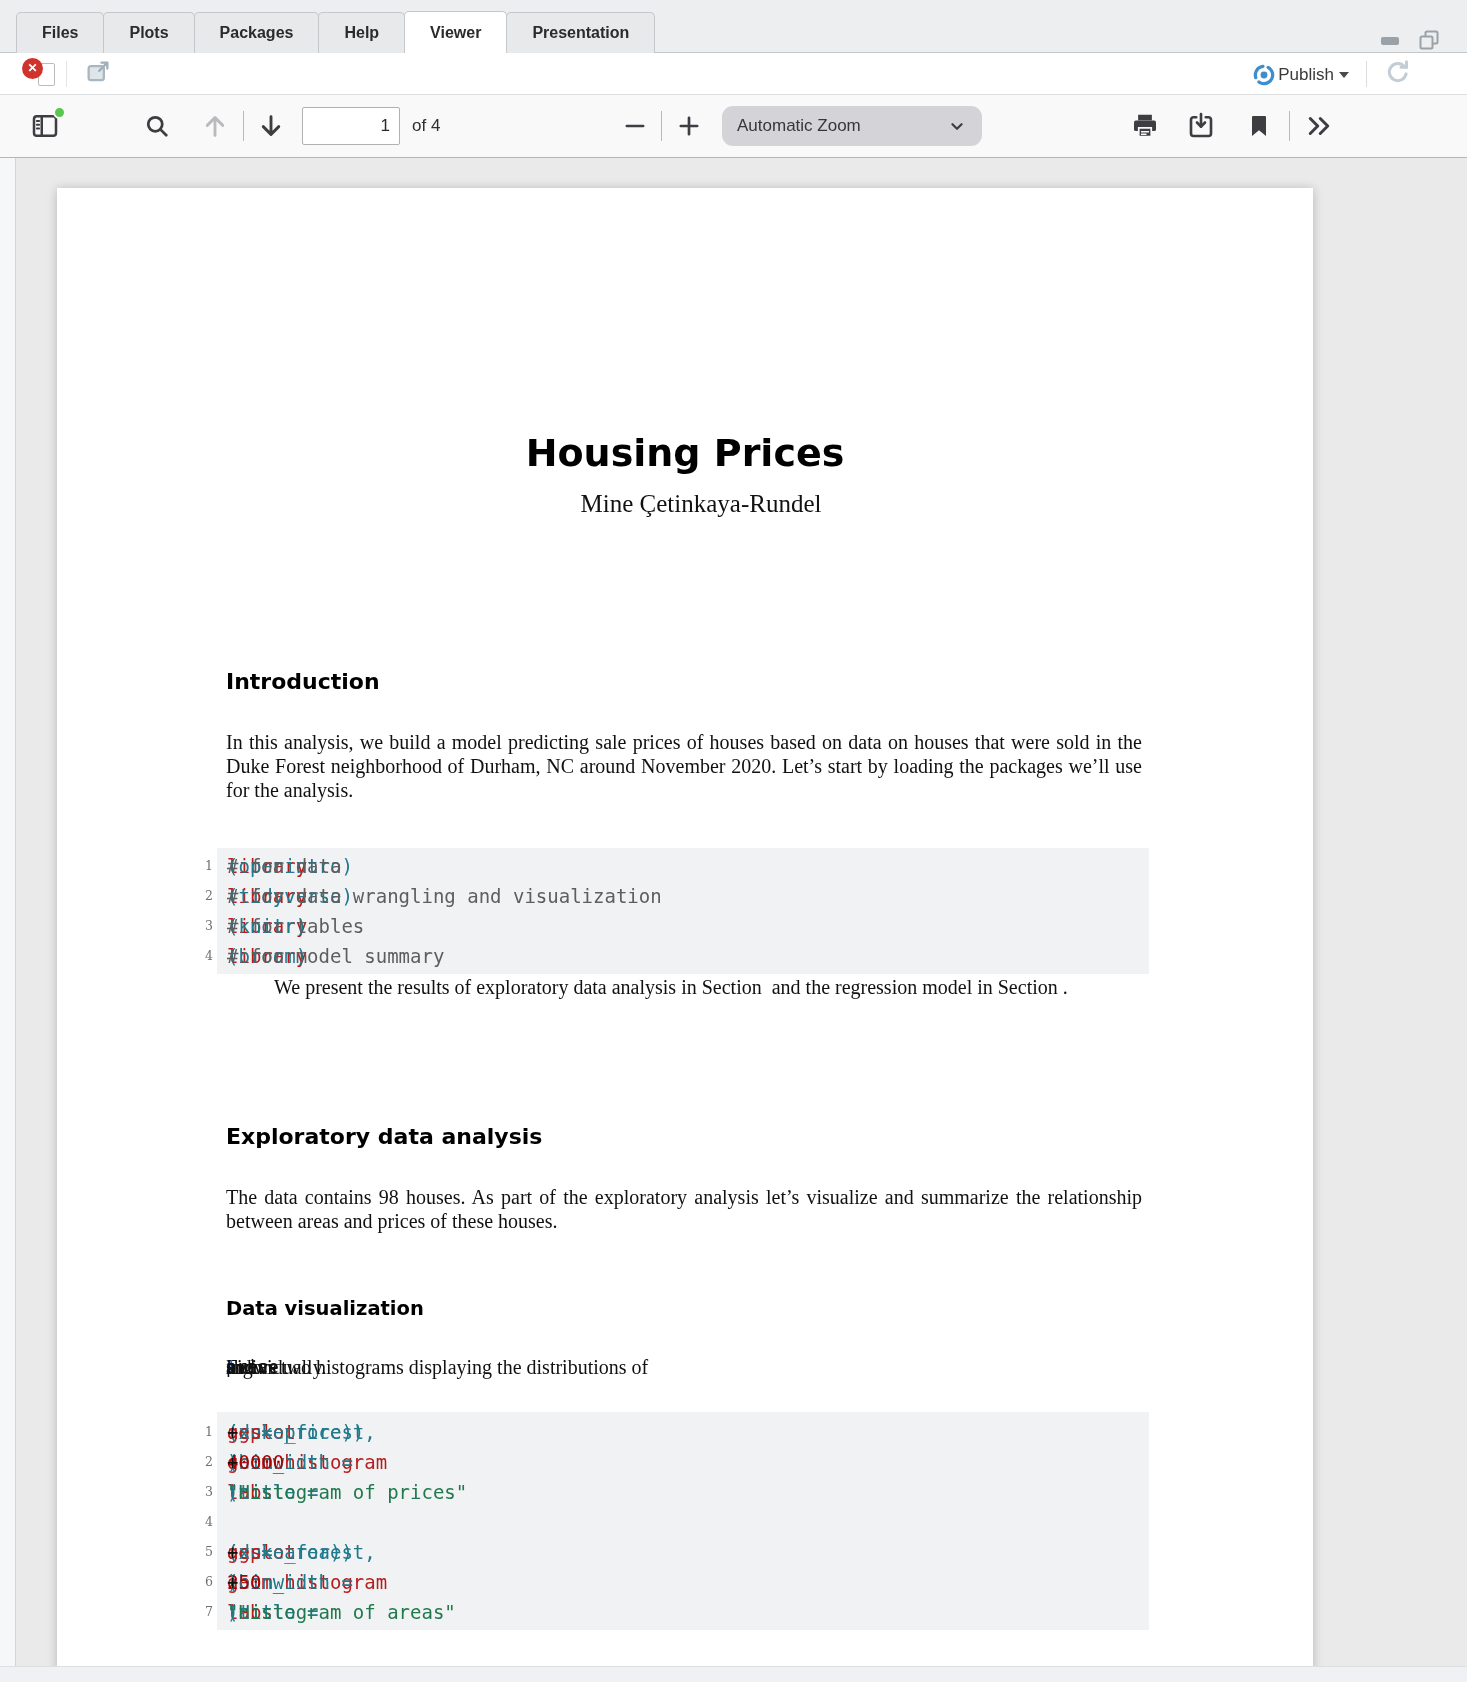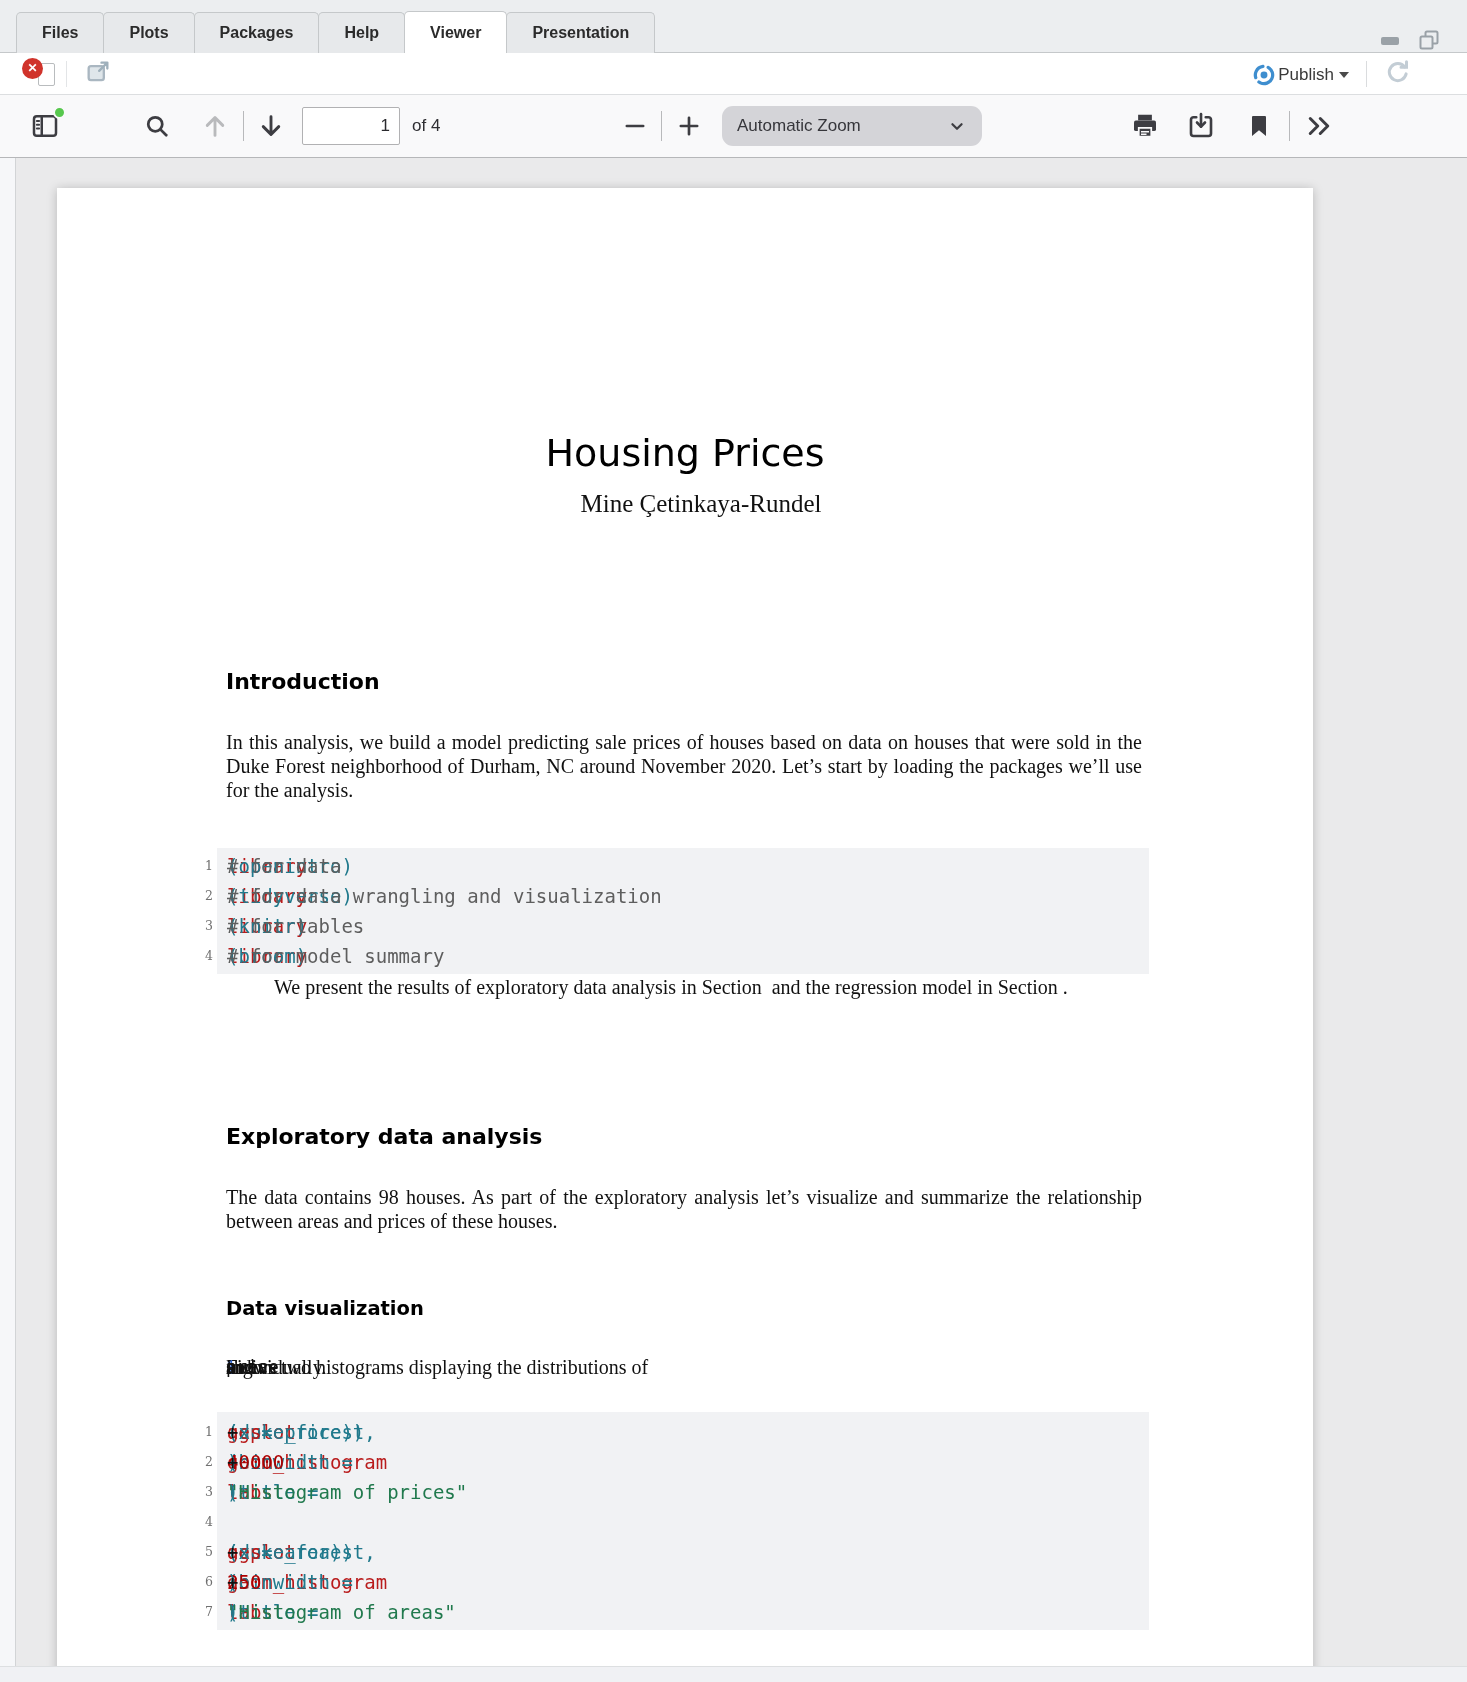--- a/index.html
+++ b/index.html
@@ -62,21 +62,21 @@
   .gutter { position:absolute; left:0; top:0; width:16px; height:1508px;
             background:#f6f7f9; border-right:1px solid #d2d4d6; }
   .bottomstrip { position:absolute; left:0; top:1666px; width:1467px; height:16px;
                  background:#f0f1f4; border-top:1px solid #dddfe1; }
 
   .page { position:absolute; left:57px; top:30px; width:1256px; height:1620px; background:#ffffff;
           box-shadow:0 1px 10px rgba(0,0,0,0.22); }
   .page * { position:absolute; }
 
   .doc-title { top:243px; left:0; width:1256px; text-align:center; font-family:"DejaVu Sans", sans-serif;
-               font-weight:400; font-size:38px; color:#000; }
+               font-weight:700; font-size:38px; color:#000; }
   .doc-author { top:302px; left:0; width:1288px; text-align:center; font-family:"Liberation Serif", serif;
                 font-size:25px; color:#111; }
   .h-intro { top:481px; }
   .h-eda   { top:936px; }
   .h-dv    { top:1109px; }
   .doc-h2 { left:169px; font-family:"DejaVu Sans", sans-serif; font-weight:700; font-size:22px; color:#000; }
   .doc-h3 { left:169px; font-family:"DejaVu Sans", sans-serif; font-weight:700; font-size:19.5px; color:#000; }
 
   .para { left:169px; width:916px; font-family:"Liberation Serif", serif; font-size:20px;
           line-height:24px; color:#111; text-align:justify; }

